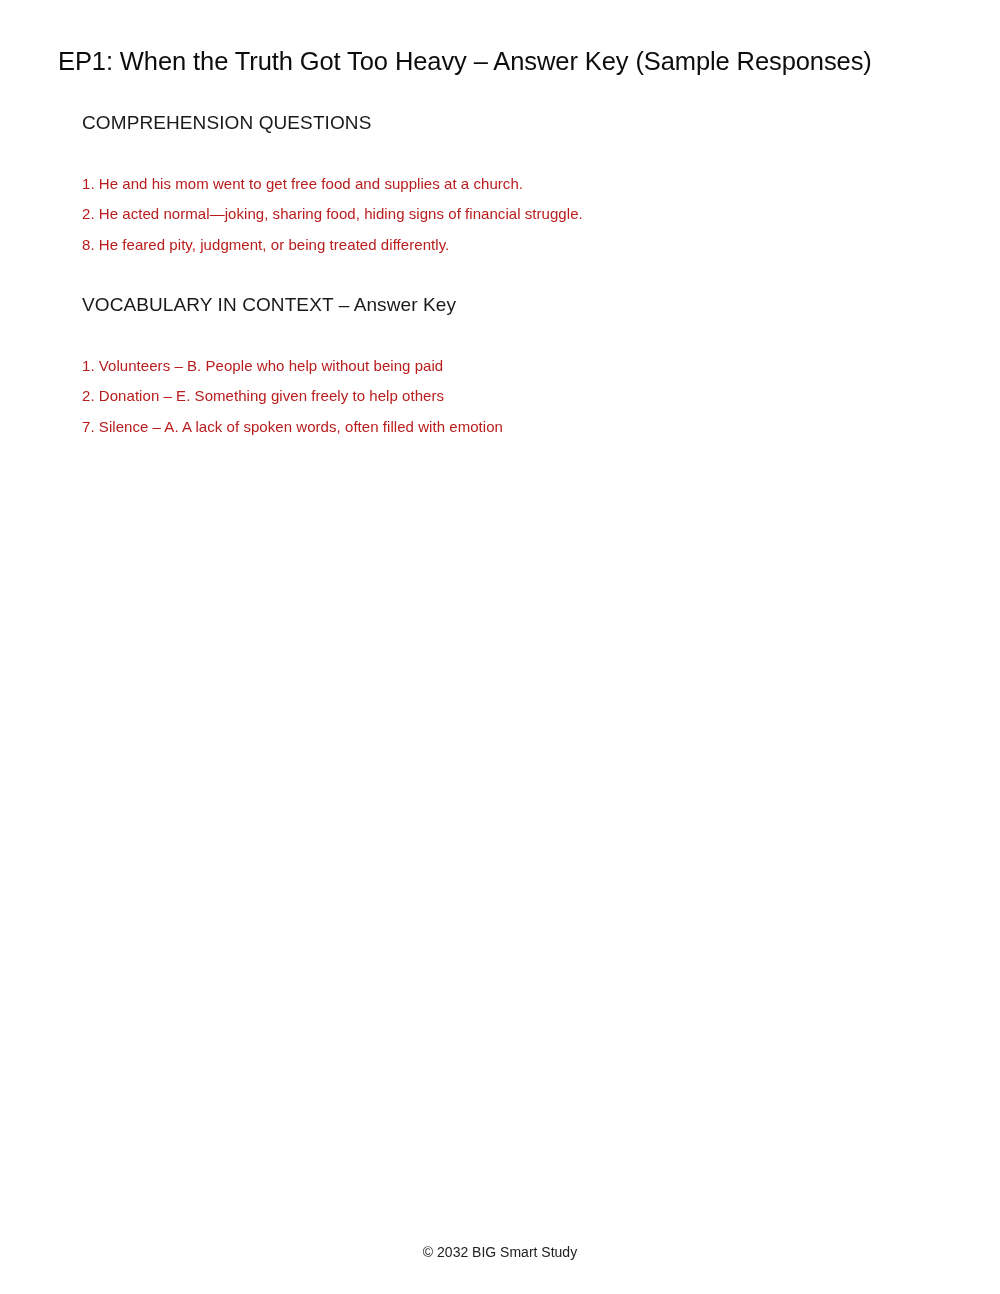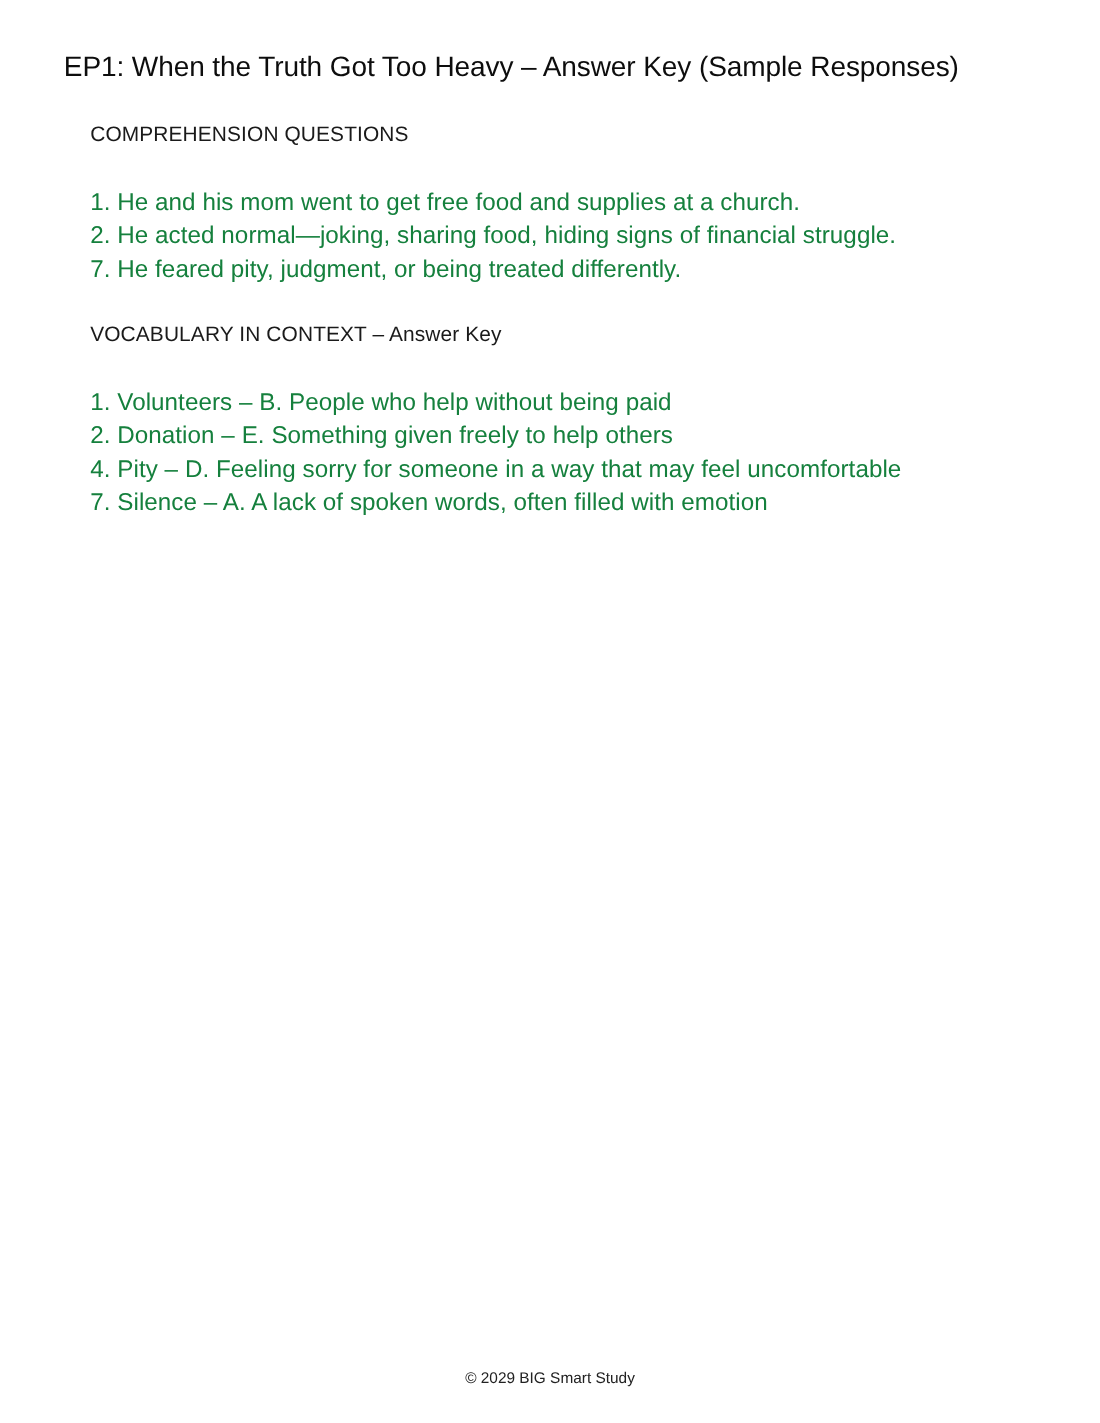--- a/index.html
+++ b/index.html
@@ -51,24 +51,24 @@
     color: #1a1a1a;
     letter-spacing: 0.1px;
     margin: 0;
   }
   .answer-list {
     list-style: none;
     margin: 30px 0 0 0;
     padding: 0;
   }
   .answer-item {
-    font-size: 22px;
+    font-size: 15px;
     font-weight: 400;
     line-height: 30.5px;
-    color: #15803d;
+    color: #b91c1c;
     letter-spacing: 0.05px;
     margin: 0;
     max-width: 822px;
   }
   .footer {
     position: absolute;
     left: 0;
     top: 1243px;
     width: 1000px;
     text-align: center;
@@ -85,31 +85,30 @@
 
   <div class="content">
 
     <h1 class="doc-title">EP1: When the Truth Got Too Heavy – Answer Key (Sample Responses)</h1>
 
     <div class="section">
       <h2 class="section-heading">COMPREHENSION QUESTIONS</h2>
       <ul class="answer-list">
         <li class="answer-item">1. He and his mom went to get free food and supplies at a church.</li>
         <li class="answer-item">2. He acted normal—joking, sharing food, hiding signs of financial struggle.</li>
-        <li class="answer-item">7. He feared pity, judgment, or being treated differently.</li>
+        <li class="answer-item">8. He feared pity, judgment, or being treated differently.</li>
       </ul>
     </div>
 
     <div class="section">
       <h2 class="section-heading">VOCABULARY IN CONTEXT – Answer Key</h2>
       <ul class="answer-list">
         <li class="answer-item">1. Volunteers – B. People who help without being paid</li>
         <li class="answer-item">2. Donation – E. Something given freely to help others</li>
-        <li class="answer-item">4. Pity – D. Feeling sorry for someone in a way that may feel uncomfortable</li>
         <li class="answer-item">7. Silence – A. A lack of spoken words, often filled with emotion</li>
       </ul>
     </div>
 
   </div>
 
-  <div class="footer">© 2029 BIG Smart Study</div>
+  <div class="footer">© 2032 BIG Smart Study</div>
 
 </div>
 
 </body></html>

